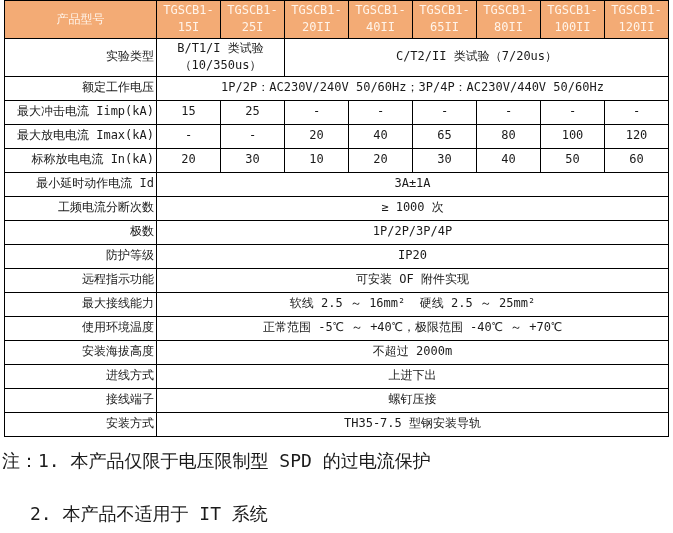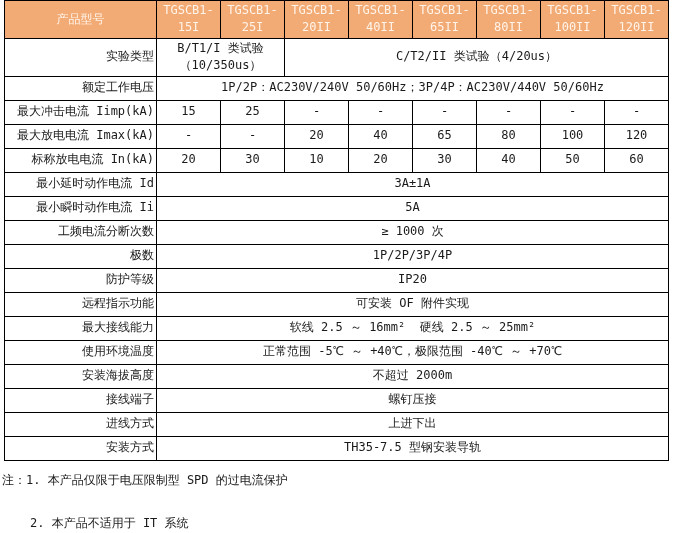--- a/index.html
+++ b/index.html
@@ -42,21 +42,21 @@
     background:var(--header-bg);
     color:var(--header-text);
     line-height:1.25;
   }
   tbody tr{height:24px;}
   tbody th.row-label{
     text-align:right;
   }
   .notes{
     margin-top:9px;
-    font-size:12px;
+    font-size:18px;
     line-height:1.7;
   }
   .notes .note-line-1{padding-left:2px;}
   .notes .note-line-2{padding-left:30px;margin-top:23px;}
 </style>
 </head>
 <body>
 
 <div class="page">
 
@@ -84,21 +84,21 @@
           <th class="model-col">TGSCB1-80II</th>
           <th class="model-col">TGSCB1-100II</th>
           <th class="model-col">TGSCB1-120II</th>
         </tr>
     </thead>
     <tbody>
 
     <tr>
           <th class="row-label">实验类型</th>
           <td colspan="2">B/T1/I 类试验（10/350us）</td>
-          <td colspan="6">C/T2/II 类试验（4/20us）</td>
+          <td colspan="6">C/T2/II 类试验（7/20us）</td>
         </tr>
         <tr>
           <th class="row-label">额定工作电压</th>
           <td colspan="8">1P/2P：AC230V/240V 50/60Hz；3P/4P：AC230V/440V 50/60Hz</td>
         </tr>
         <tr>
           <th class="row-label">最大冲击电流 Iimp(kA)</th>
           <td colspan="1">15</td>
           <td colspan="1">25</td>
           <td colspan="1">-</td>
@@ -128,24 +128,20 @@
           <td colspan="1">30</td>
           <td colspan="1">40</td>
           <td colspan="1">50</td>
           <td colspan="1">60</td>
         </tr>
         <tr>
           <th class="row-label">最小延时动作电流 Id</th>
           <td colspan="8">3A±1A</td>
         </tr>
         <tr>
-          <th class="row-label">最小瞬时动作电流 Ii</th>
-          <td colspan="8">5A</td>
-        </tr>
-        <tr>
           <th class="row-label">工频电流分断次数</th>
           <td colspan="8">≥ 1000 次</td>
         </tr>
         <tr>
           <th class="row-label">极数</th>
           <td colspan="8">1P/2P/3P/4P</td>
         </tr>
         <tr>
           <th class="row-label">防护等级</th>
           <td colspan="8">IP20</td>
@@ -160,26 +156,26 @@
         </tr>
         <tr>
           <th class="row-label">使用环境温度</th>
           <td colspan="8">正常范围 -5℃ ～ +40℃，极限范围 -40℃ ～ +70℃</td>
         </tr>
         <tr>
           <th class="row-label">安装海拔高度</th>
           <td colspan="8">不超过 2000m</td>
         </tr>
         <tr>
+          <th class="row-label">进线方式</th>
+          <td colspan="8">上进下出</td>
+        </tr>
+        <tr>
           <th class="row-label">接线端子</th>
           <td colspan="8">螺钉压接</td>
-        </tr>
-        <tr>
-          <th class="row-label">进线方式</th>
-          <td colspan="8">上进下出</td>
         </tr>
         <tr>
           <th class="row-label">安装方式</th>
           <td colspan="8">TH35-7.5 型钢安装导轨</td>
         </tr>
       </tbody>
   </table>
 
   <div class="notes">
     <div class="note-line-1">注：1. 本产品仅限于电压限制型 SPD 的过电流保护</div>

